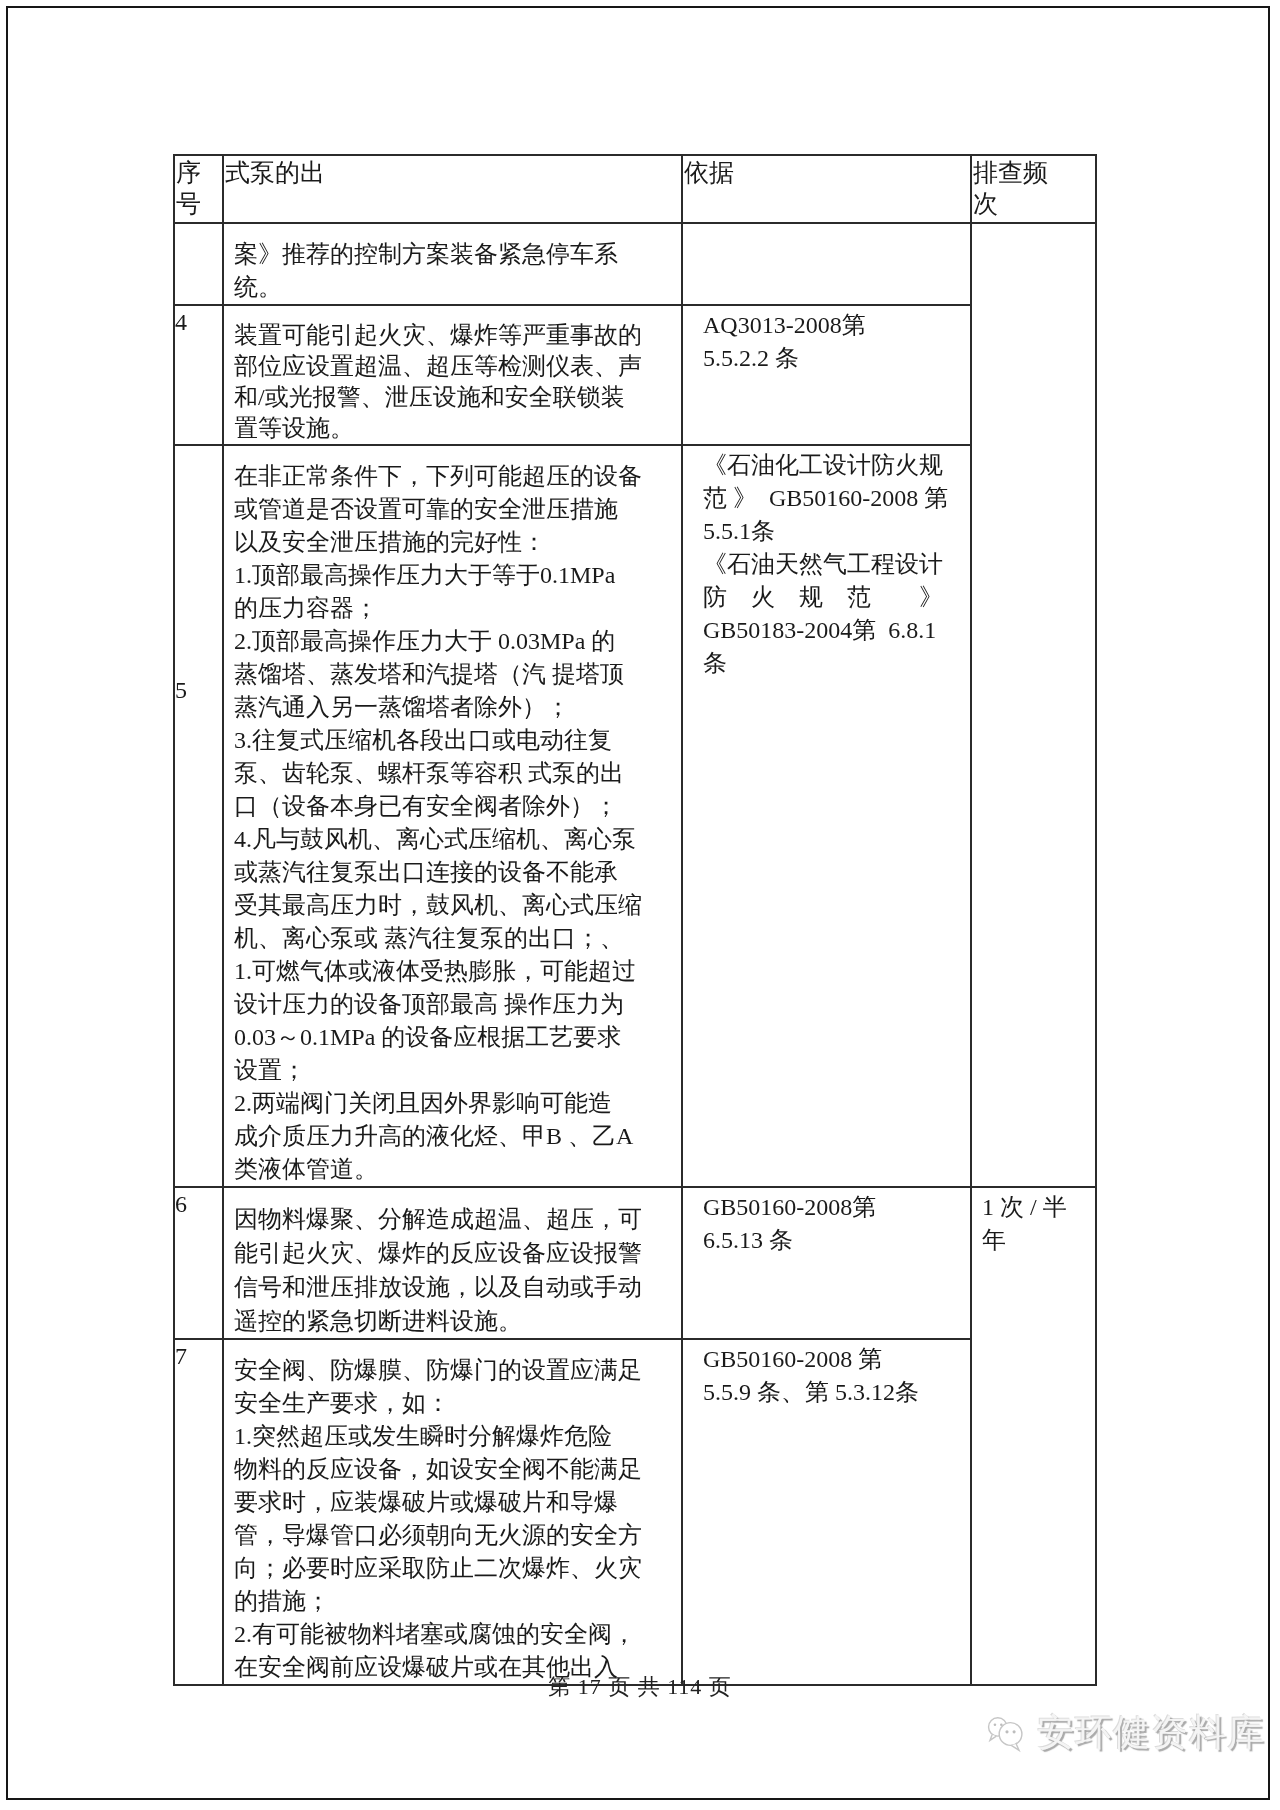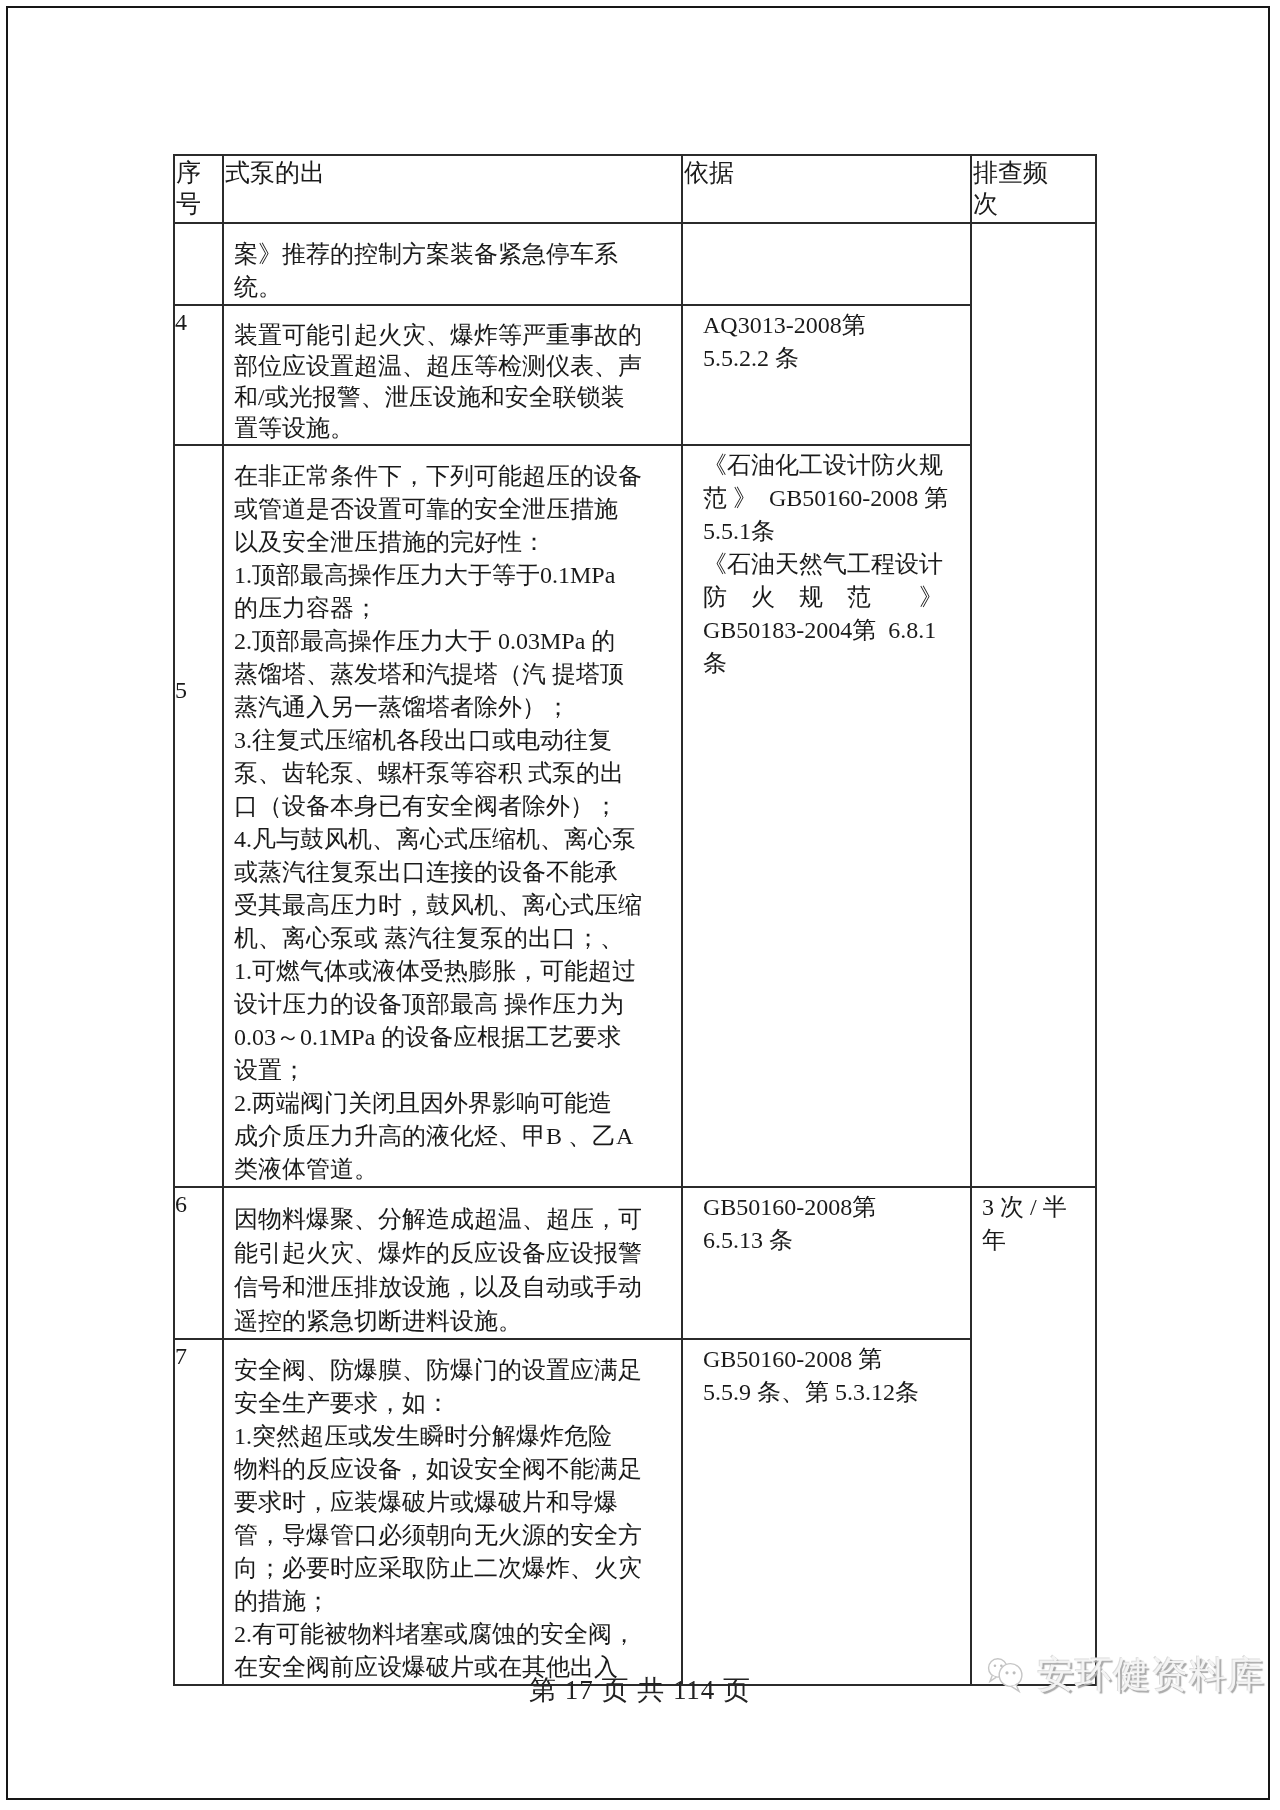--- a/index.html
+++ b/index.html
@@ -38,25 +38,25 @@
   tr.r-hdr{height:68px;}
   tr.r-cont{height:78px;}
   tr.r-4{height:127px;}
   tr.r-4 td.content{line-height:31px;border-radius:32px;}
   tr.r-5{height:736px;}
   tr.r-6{height:140px;}
   tr.r-6 td.content{line-height:34px;}
   tr.r-7{height:332px;}
   .footer{
     position:absolute;left:0;top:1672px;width:1280px;
-    text-align:center;font-size:27px;letter-spacing:1px;color:#222;
+    text-align:center;font-size:22px;letter-spacing:1px;color:#222;
   }
   .watermark{
-    position:absolute;left:985px;top:1640px;width:280px;height:70px;
-    display:flex;align-items:center;white-space:nowrap;
+    position:absolute;left:985px;top:1708px;width:280px;height:70px;
+    display:flex;white-space:nowrap;
   }
   .watermark .wm-text{
     font-size:37px;letter-spacing:1px;
     color:#f4f4f4;
     text-shadow:2px 2px 1px #a9a9a9, -1px -1px 0 #dcdcdc;
   }
   .watermark svg{margin-right:8px;}
 </style>
 </head>
 <body>
@@ -128,21 +128,21 @@
 条</td>
   </tr>
   <tr class="r-6">
     <td class="num">6</td>
     <td class="content">因物料爆聚、分解造成超温、超压，可
 能引起火灾、爆炸的反应设备应设报警
 信号和泄压排放设施，以及自动或手动
 遥控的紧急切断进料设施。</td>
     <td class="basis">GB50160-2008第
 6.5.13 条</td>
-    <td class="freq" rowspan="2">3 次 / 半
+    <td class="freq" rowspan="2">1 次 / 半
 年</td>
   </tr>
   <tr class="r-7">
     <td class="num">7</td>
     <td class="content">安全阀、防爆膜、防爆门的设置应满足
 安全生产要求，如：
 1.突然超压或发生瞬时分解爆炸危险
 物料的反应设备，如设安全阀不能满足
 要求时，应装爆破片或爆破片和导爆
 管，导爆管口必须朝向无火源的安全方

